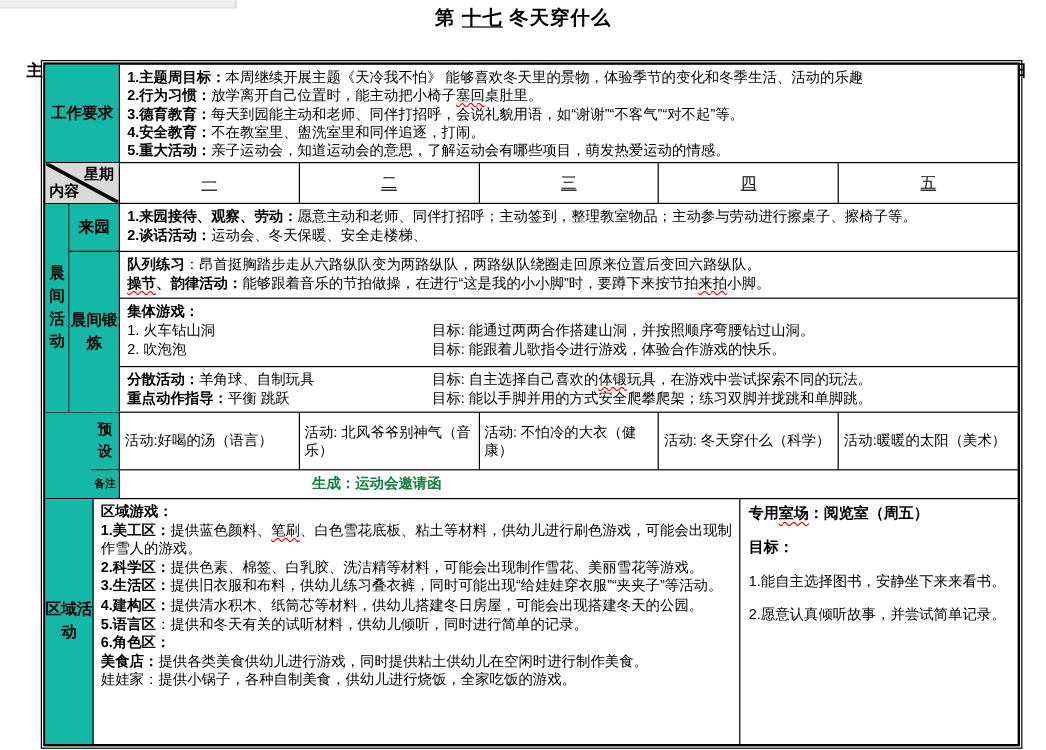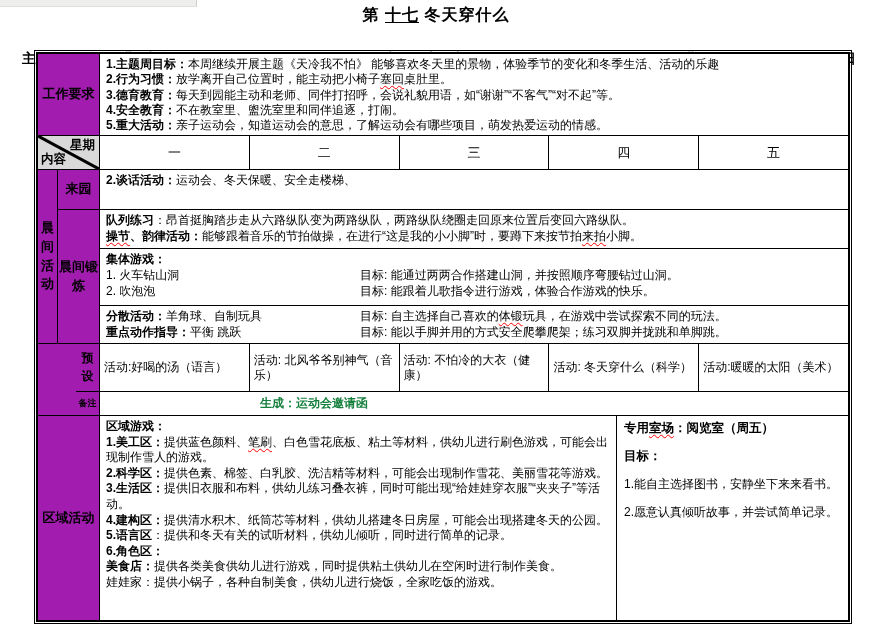--- a/index.html
+++ b/index.html
@@ -12,31 +12,31 @@
   .meta-row { position:absolute; left:22px; right:16px; top:27px; display:flex;
     justify-content:space-between; font-size:13.5px; font-weight:bold; white-space:nowrap;margin-top:23px; }
   .sheet { position:absolute; left:36px; top:52px; width:814px; height:570px;
     border:2px solid #000; outline:1px solid #000; outline-offset:1px;
     display:flex; flex-direction:column; font-size:12px; background:#fff; }
   .b { font-weight:bold;text-align:right; }
   .red { color:#15803d; }
   .wavy { text-decoration-line:underline; text-decoration-style:wavy;
     text-decoration-color:#ff0000; text-decoration-thickness:1px; text-underline-offset:2px; }
   .ul { text-decoration:underline; text-underline-offset:2px; }
-  .lbl { background:#a21caf; display:flex; align-items:center; justify-content:center;
+  .lbl { background:#14b8a6; display:flex; align-items:center; justify-content:center;
     text-align:center; font-weight:bold; font-size:13px; word-break:break-all;
     line-height:1.45; overflow:hidden; }
   .row { display:flex; border-bottom:1px solid #000; }
   .cellR { border-right:1px solid #000; }
   
   .work-req { height:82px; }
   .work-req .lbl { width:62px; flex:none; }
   .work-req .content { flex:1; padding:3px 6px; line-height:15.3px; overflow:hidden; }
   
-  .week { height:34px; }
+  .week { height:34px;text-decoration:underline; }
   .diag { width:62px; flex:none; background:#d9d9d9; position:relative; overflow:hidden; }
   .diag svg { position:absolute; inset:0; width:100%; height:100%; }
   .diag .tr { position:absolute; top:1px; right:4px; font-weight:bold; font-size:12.5px; }
   .diag .bl { position:absolute; bottom:1px; left:3px; font-weight:bold; font-size:12.5px; }
   .day { flex:1; display:flex; align-items:center; justify-content:center; font-size:13px; }
   .day:not(:last-child) { border-right:1px solid #000; }
   
   .morning { display:grid; grid-template-columns:20px 42px 1fr;
     grid-template-rows:40px 39px 57px 37px; border-bottom:1px solid #000; }
   .m-lab1 { grid-column:1; grid-row:1/5; border-right:1px solid #000; }
@@ -56,21 +56,21 @@
   .c-lab { grid-column:1; grid-row:1/3; border-right:6px solid #0369a1;padding-left:48px; }
   .c-pre { grid-column:2; grid-row:1; border-right:1px solid #000; border-bottom:1px solid #000; font-size:12px; }
   .c-note { grid-column:2; grid-row:2; border-right:1px solid #000; font-size:9px; line-height:1.15; }
   .c-cells { grid-column:3; grid-row:1; border-bottom:1px solid #000; display:flex; }
   .c-cell { flex:1; display:flex; align-items:center; padding:2px 4px; line-height:15px; overflow:hidden; }
   .c-cell:not(:last-child) { border-right:1px solid #000; }
   .c-noteline { grid-column:3; grid-row:2; display:flex; align-items:center;
     padding-left:160px; overflow:hidden; }
   
   .region { flex:1; display:flex; border-bottom:none; }
-  .region .lbl { width:62px; flex:none; border-right:1px solid #000; }
+  .region .lbl { width:40px; flex:none; border-right:1px solid #000; }
   .region .left { flex:1; padding:3px 6px; line-height:15.6px; overflow:hidden; }
   .region .right { width:232px; flex:none; border-left:1px solid #000; padding:4px 7px; overflow:hidden; }
   .region .right .t { margin-bottom:11px; font-size:12.5px;font-family:Liberation Serif, serif; }
   .region .right .g { margin-bottom:11px; }
 </style>
 </head>
 <body>
 
 <div class="topstrip"></div>
 
@@ -108,20 +108,21 @@
     <div class="day">三</div>
     <div class="day">四</div>
     <div class="day">五</div>
   </div>
 
   <div class="morning">
     <div class="lbl m-lab1">晨间活动</div>
     <div class="lbl m-lab2">来园</div>
     <div class="lbl m-lab3">晨间锻炼</div>
     <div class="m-c1">
+      <div><span class="b">1.来园接待、观察、劳动：</span><span>愿意主动和老师、同伴打招呼；主动签到，整理教室物品；主动参与劳动进行擦桌子、擦椅子等。</span></div>
       <div><span class="b">2.谈话活动：</span><span>运动会、冬天保暖、安全走楼梯、</span></div>
     </div>
     <div class="m-c2">
       <div><span class="b">队列练习</span><span>：昂首挺胸踏步走从六路纵队变为两路纵队，两路纵队绕圈走回原来位置后变回六路纵队。</span></div>
       <div><span class="b wavy">操节</span><span class="b">、韵律活动：</span><span>能够跟着音乐的节拍做操，在进行“这是我的小小脚”时，要蹲下来按节拍</span><span class="wavy">来拍</span><span>小脚。</span></div>
     </div>
     <div class="m-c3">
       <div><span class="b">集体游戏：</span></div>
       <div class="split">
         <div class="lft"><span>1. 火车钻山洞</span></div>

